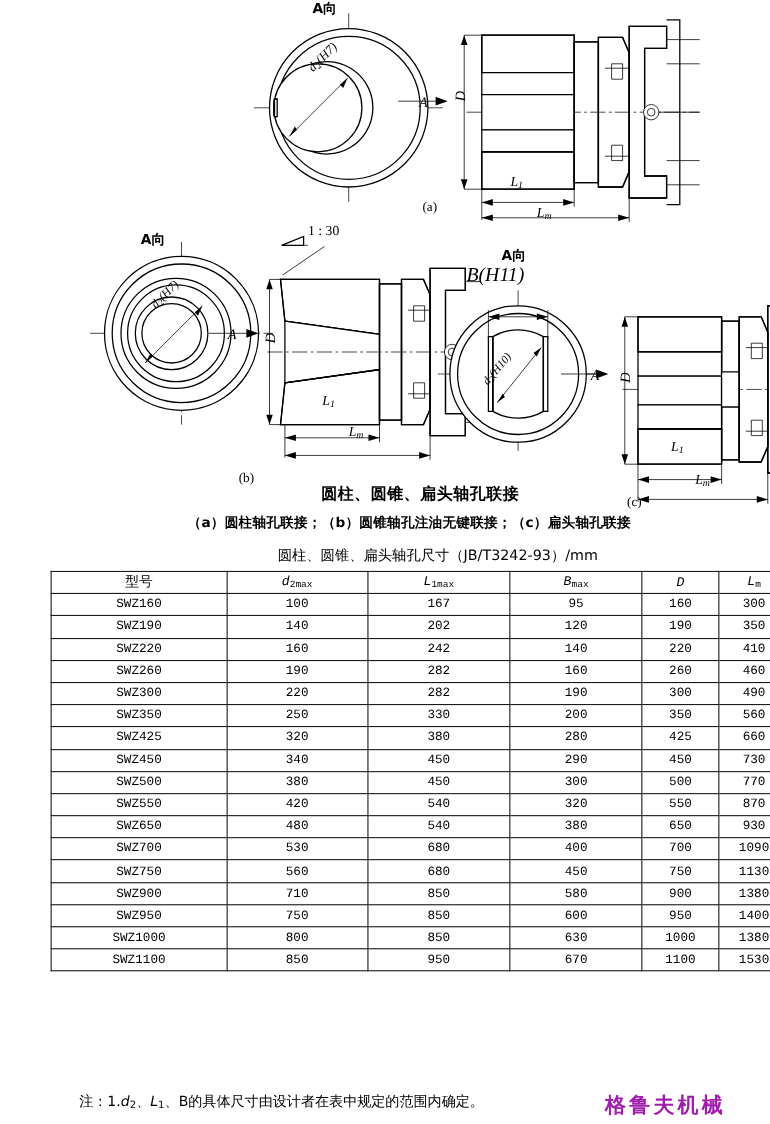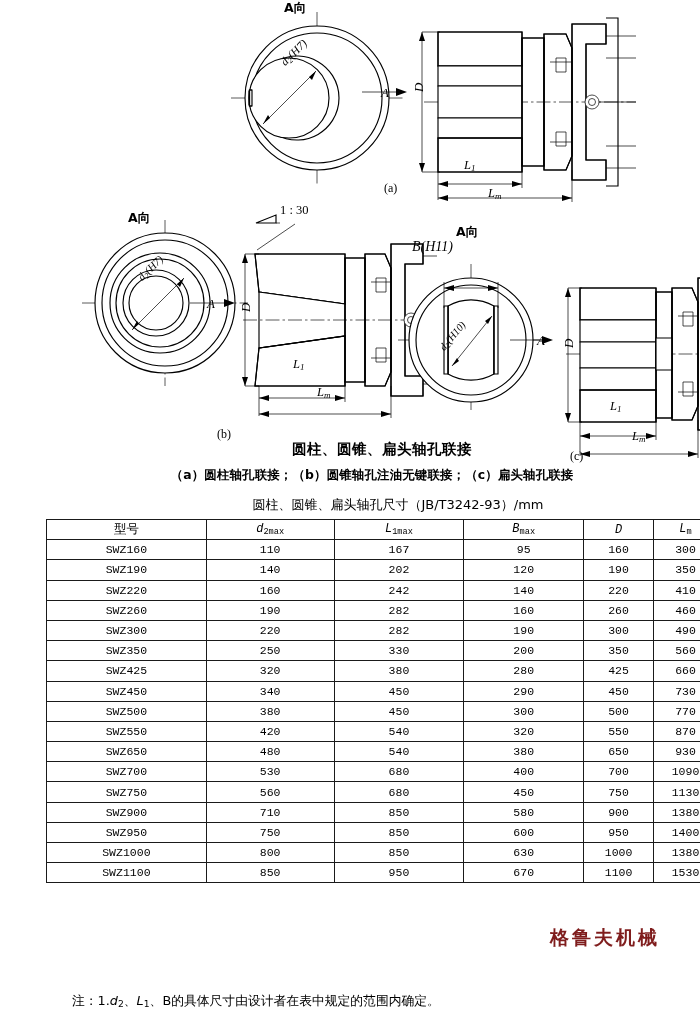--- a/index.html
+++ b/index.html
@@ -55,22 +55,22 @@
   col.c0{width:160px;} col.c1{width:128px;} col.c2{width:130px;}
   col.c3{width:120px;} col.c4{width:70px;} col.c5{width:64px;}
 
   
   .note{position:absolute;left:40px;top:993px;
      font-family:"DejaVu Sans","Liberation Sans",sans-serif;
      font-size:12.8px;white-space:nowrap;}
 
   
   .wm{position:absolute;right:6px;text-align:center;width:178px;}
-  .wm-cn{top:925px;font-family:"DejaVu Sans","Liberation Sans",sans-serif;
-     font-size:19px;font-weight:700;color:#7f1d1d;letter-spacing:3px;}
+  .wm-cn{top:992px;font-family:"DejaVu Sans","Liberation Sans",sans-serif;
+     font-size:19px;font-weight:700;color:#a21caf;letter-spacing:3px;}
   .wm-url{top:1000px;font-family:"DejaVu Sans","Liberation Sans",sans-serif;
      font-size:17px;color:#a8b6c4;letter-spacing:.4px;}
 </style>
 </head>
 <body>
 
 <div class="page">
 
   <div class="draw-area">
 
@@ -280,21 +280,21 @@
         <polygon points="102,26 92,23 92,29" fill="#000"></polygon>
         <line class="ln-thin" x1="48" y1="20" x2="48" y2="46"></line>
         <line class="ln-thin" x1="102" y1="20" x2="102" y2="46"></line>
 
         <line class="dim" x1="56" y1="104" x2="96" y2="54"></line>
         <polygon points="56,104 63,99 61,96" fill="#000"></polygon>
         <polygon points="96,54 89,59 92,62" fill="#000"></polygon>
       </svg>
     </div>
     <div class="lbl cn" style="left:424px;top:226px;font-size:12.5px;">A向</div>
-    <div class="lbl lbl-it" style="left:380px;top:240px;font-size:14px;"><i>B</i>(H11)</div>
+    <div class="lbl lbl-it" style="left:392px;top:240px;font-size:18px;"><i>B</i>(H11)</div>
     <div class="lbl lbl-it" style="left:406px;top:346px;font-size:10.5px;transform:rotate(-50deg);transform-origin:0 0;"><i>d</i><sub>2</sub>(H10)</div>
     <div class="lbl lbl-it" style="left:505px;top:334px;font-size:13px;">A</div>
     <div class="lbl" style="left:538px;top:450px;font-size:12px;">(c)</div>
 
     <div class="dwg" style="left:478px;top:332px;">
       <svg width="44" height="16" viewBox="0 0 44 16">
         <line class="dim" x1="0" y1="8" x2="36" y2="8"></line>
         <polygon points="43,8 32,4 32,12" fill="#000"></polygon>
       </svg>
     </div>
@@ -380,21 +380,21 @@
           <th><i class="it">d</i><sub>2max</sub></th>
           <th><i class="it">L</i><sub>1max</sub></th>
           <th><i class="it">B</i><sub>max</sub></th>
           <th><i class="it">D</i></th>
           <th><i class="it">L</i><sub>m</sub></th>
         </tr>
       </thead>
       <tbody id="tbody">
           <tr>
             <td class="model">SWZ160</td>
-            <td>110</td>
+            <td>100</td>
             <td>167</td>
             <td>95</td>
             <td>160</td>
             <td>300</td>
           </tr>
           <tr>
             <td class="model">SWZ190</td>
             <td>140</td>
             <td>202</td>
             <td>120</td>

